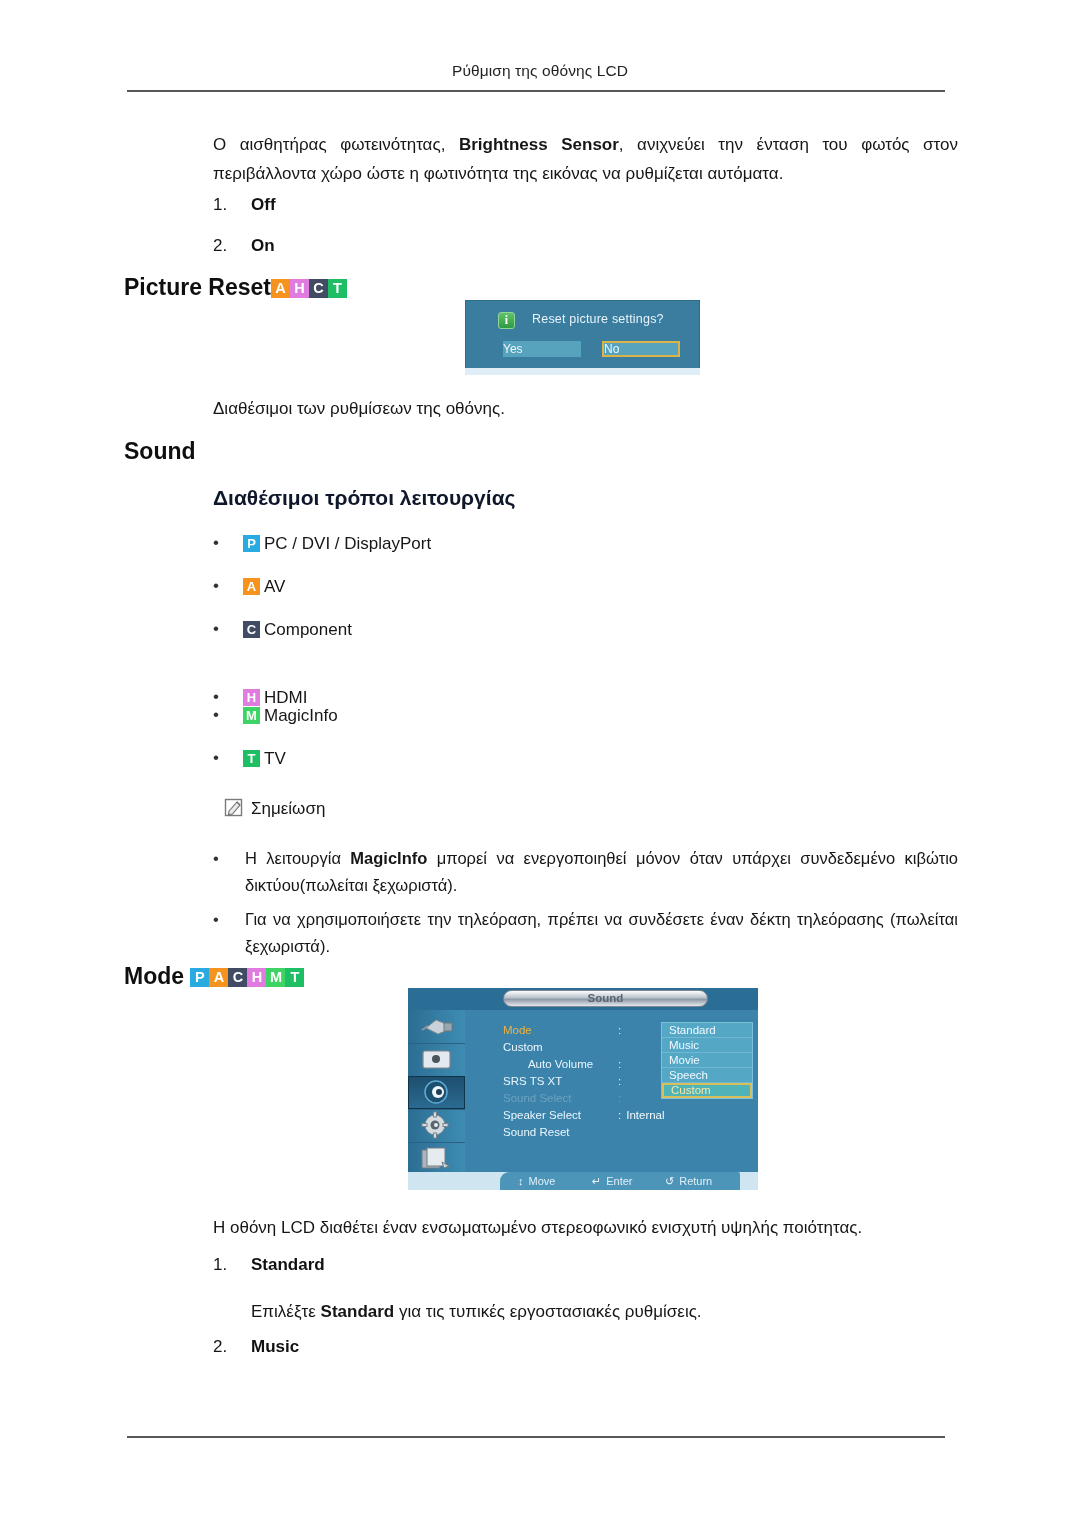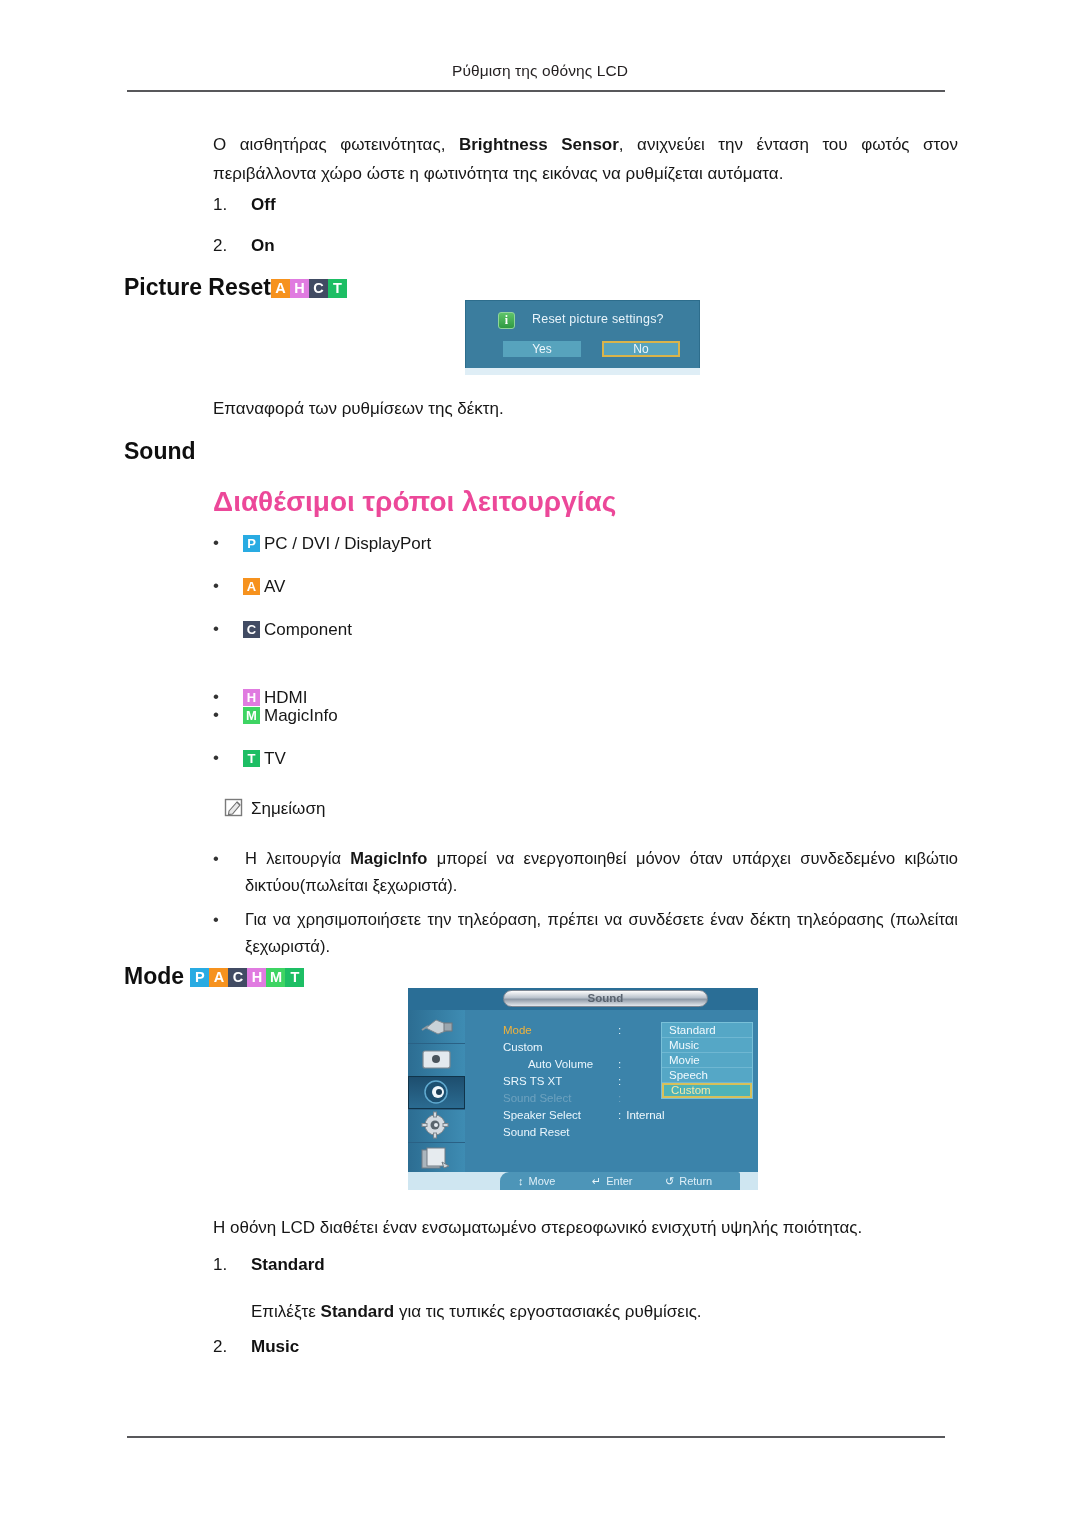--- a/index.html
+++ b/index.html
@@ -55,23 +55,23 @@
 
   .h2 {
     position: absolute;
     font-size: 23px;
     font-weight: bold;
     color: #0f0f0f;
     white-space: nowrap;
   }
   .h3 {
     position: absolute;
-    font-size: 28px;
+    font-size: 21px;
     font-weight: bold;
-    color: #ec4899;
+    color: #0f172a;
     white-space: nowrap;
   }
 
   
   .num-item {
     position: absolute;
     font-size: 17px;
     white-space: nowrap;
   }
   .num-item .n {
@@ -185,21 +185,20 @@
     left: 67px; top: 12px;
     font-size: 12.5px;
     color: #e8f4fb;
     letter-spacing: .2px;
   }
   .dlg-btn {
     position: absolute;
     top: 41px;
     height: 16px;
     line-height: 16px;
-    text-align: center;
     font-size: 12px;
     color: #eef7fc;
   }
   .dlg-btn.yes {
     left: 38px; width: 78px;
     background: #57a3bd;
   }
   .dlg-btn.no {
     left: 137px; width: 78px;
     background: #57a3bd;
@@ -354,21 +353,21 @@
   </div>
 
   <div class="osd-dialog">
     <div class="dlg-info">i</div>
     <div class="dlg-text">Reset picture settings?</div>
     <div class="dlg-btn yes">Yes</div>
     <div class="dlg-btn no">No</div>
     <div class="dlg-strip"></div>
   </div>
 
-  <div class="para" style="left:213px; top:394px; width:600px;">Επαναφορά των ρυθμίσεων της δέκτη.</div>
+  <div class="para" style="left:213px; top:394px; width:600px;">Διαθέσιμοι των ρυθμίσεων της οθόνης.</div>
 
   <div class="h2" style="left:124px; top:438px;">Sound</div>
 
   <div class="h3" style="left:213px; top:486px;">Διαθέσιμοι τρόποι λειτουργίας</div>
 
   <div class="bullet" style="left:213px; top:533px;">
     <span class="dot">•</span><span class="badge sm" style="background:#29ABE2;">P</span><span class="lbl">PC / DVI / DisplayPort</span>
   </div>
   <div class="bullet" style="left:213px; top:576px;">
     <span class="dot">•</span><span class="badge sm" style="background:#F6921E;">A</span><span class="lbl">AV</span>

